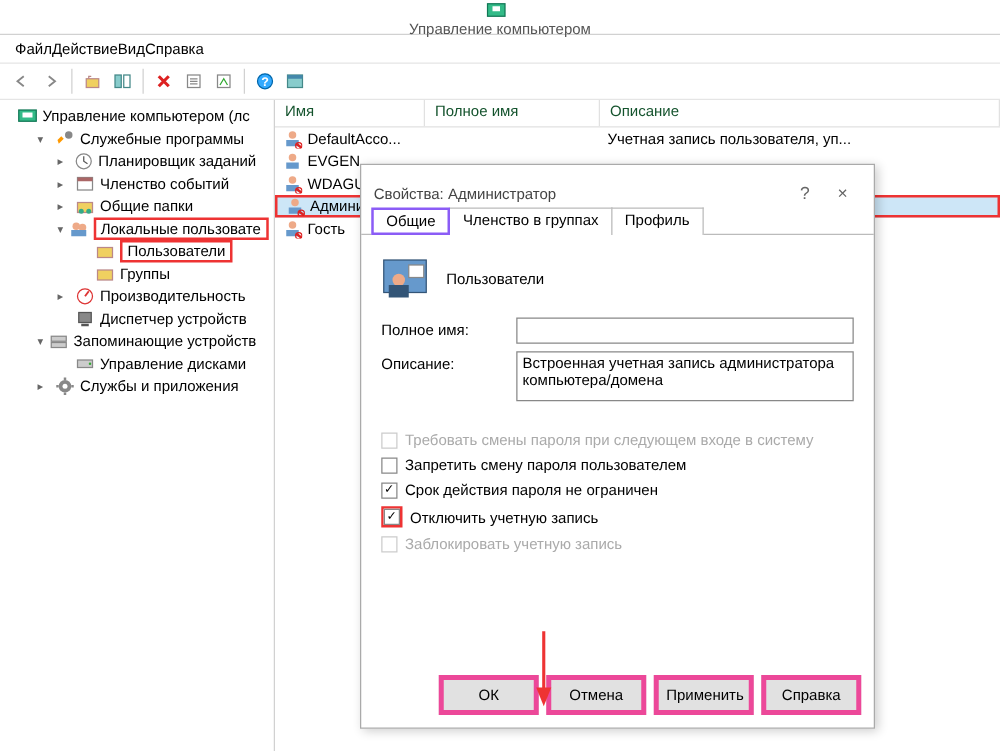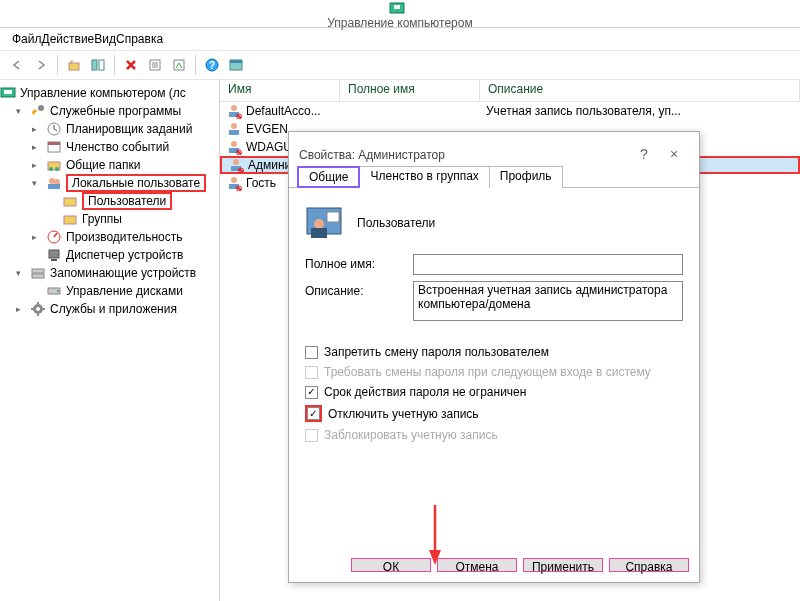--- a/index.html
+++ b/index.html
@@ -19,21 +19,21 @@
 .tb-btn { width: 22px; height: 22px; display: flex; align-items: center; justify-content: center; border: 1px solid transparent; }
 
 
 .main { display: flex; height: calc(100% - 80px); }
 .tree-pane { width: 220px; border-right: 1px solid #d1d1d1; padding: 4px 0; overflow: hidden; }
 .list-pane { flex: 1; position: relative; }
 
 
 .tree-root { list-style: none; margin: 0; padding: 0; }
 .tree-root ul { list-style: none; margin: 0; padding-left: 16px; }
-.tree-item { display: flex; align-items: center; gap: 4px; height: 18px; padding: 0 0; white-space: nowrap; cursor: default; }
+.tree-item { display: flex; align-items: center; gap: 4px; height: 18px; padding: 0 14px; white-space: nowrap; cursor: default; }
 .tree-expander { width: 10px; color: #666; font-size: 9px; }
 .tree-icon { width: 16px; height: 16px; flex-shrink: 0; }
 .tree-sel { border: 2px solid #e33; padding: 0 4px; }
 
 
 .list-header { height: 22px; border-bottom: 1px solid #e1e1e1; display: flex; }
 .list-col { padding: 2px 8px; border-right: 1px solid #e1e1e1; color: #14532d; font-size: 12px; }
 .list-rows { padding: 0; }
 .list-row { display: flex; height: 18px; align-items: center; }
 .list-cell { padding: 0 6px; display: flex; align-items: center; gap: 4px; overflow: hidden; }
@@ -56,21 +56,21 @@
 .form-textarea { flex: 1; height: 40px; border: 1px solid #888; padding: 1px 4px; font-family: inherit; font-size: 12px; resize: none; }
 .chk-row { display: flex; align-items: center; gap: 6px; margin: 6px 0; font-size: 12px; }
 .chk-row.disabled { color: #aaa; }
 .chk-box { width: 13px; height: 13px; border: 1px solid #888; background: #fff; display: flex; align-items: center; justify-content: center; font-size: 10px; line-height: 1; }
 .chk-box.disabled { border-color: #ccc; }
 .chk-box.checked::after { content: "✓"; color: #000; }
 .chk-highlight { border: 2px solid #e33; padding: 0; line-height: 0; }
 
 
 .dlg-buttons { position: absolute; bottom: 10px; right: 10px; display: flex; gap: 6px; }
-.btn { width: 80px; height: 14px; border: 1px solid #ec4899; background: #e1e1e1; font-family: inherit; font-size: 12px; cursor: default; }
+.btn { width: 80px; height: 32px; border: 4px solid #ec4899; background: #e1e1e1; font-family: inherit; font-size: 12px; cursor: default; }
 
 
 .arrow { position: absolute; left: 420px; top: 500px; pointer-events: none; }
 
 
 svg { display: block; }
 </style>
 </head>
 <body>
 
@@ -423,27 +423,27 @@
     </div>
     <div class="form-row">
       <span class="form-label">Полное имя:</span>
       <input class="form-input" value="" style="">
     </div>
     <div class="form-row">
       <span class="form-label">Описание:</span>
       <textarea class="form-textarea" style="">Встроенная учетная запись администратора компьютера/домена</textarea>
     </div>
     <div style="height:12px"></div>
+    <div class="chk-row disabled">
+      <span class="chk-box disabled"></span>
+      <span>Требовать смены пароля при следующем входе в систему</span>
+    </div>
     <div class="chk-row">
       <span class="chk-box"></span>
       <span>Запретить смену пароля пользователем</span>
-    </div>
-    <div class="chk-row disabled">
-      <span class="chk-box disabled"></span>
-      <span>Требовать смены пароля при следующем входе в систему</span>
     </div>
     <div class="chk-row">
       <span class="chk-box checked"></span>
       <span>Срок действия пароля не ограничен</span>
     </div>
     <div class="chk-row">
       <span class="chk-highlight">
           <span class="chk-box checked"></span>
         </span>
       <span>Отключить учетную запись</span>

